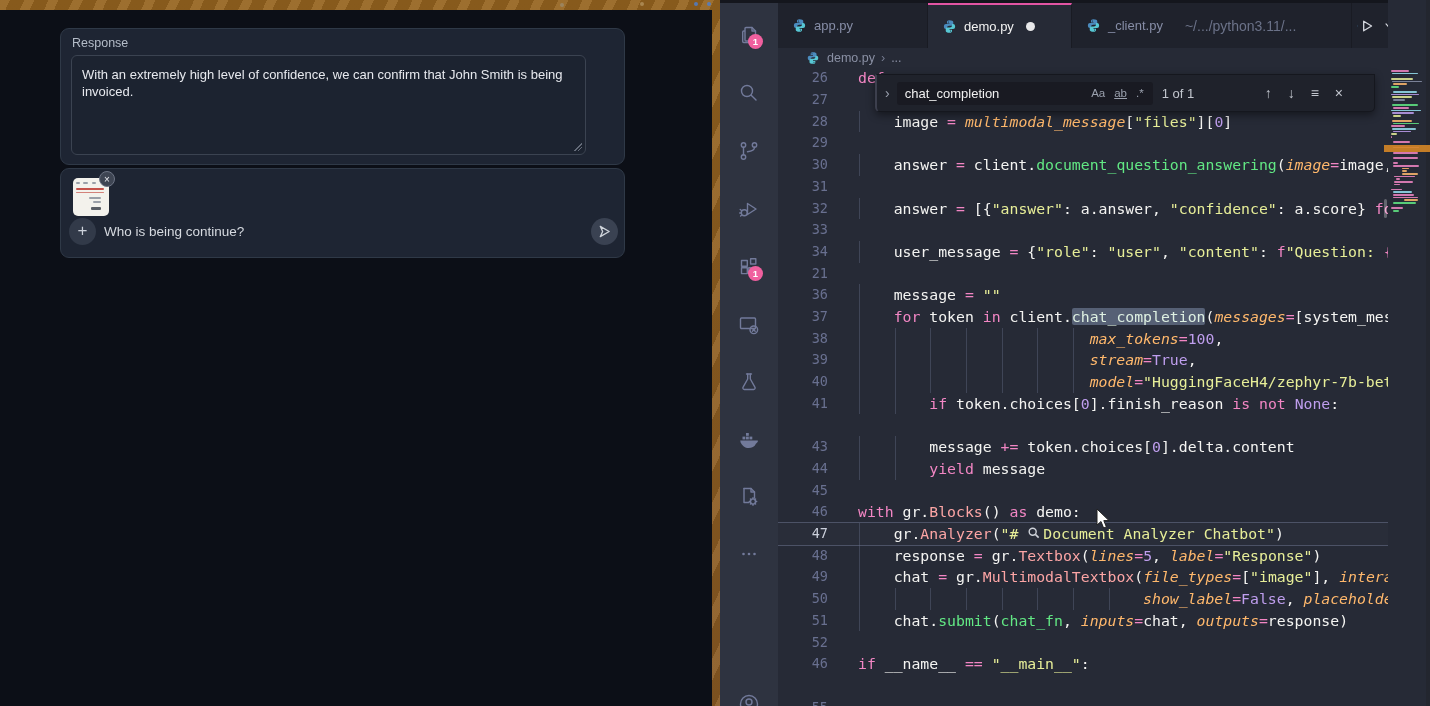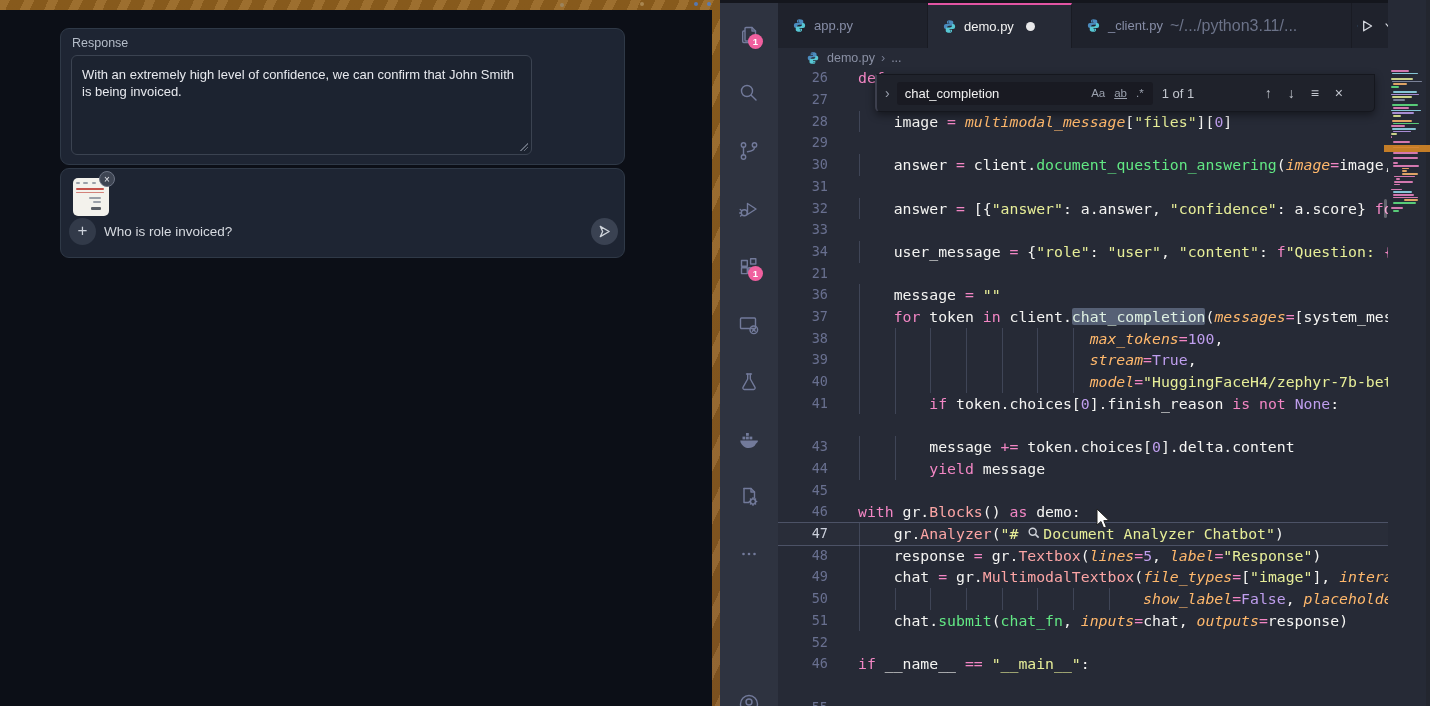--- a/index.html
+++ b/index.html
@@ -6,21 +6,21 @@
   #stage{position:relative;width:1430px;height:706px;overflow:hidden;
     font-family:"Liberation Sans",sans-serif;
     background:
       repeating-linear-gradient(115deg, rgba(255,255,255,0.07) 0 9px, rgba(0,0,0,0.10) 9px 22px),
       linear-gradient(#96641f,#8a5a23);}
   
   #left-win{position:absolute;left:0;top:10px;width:712px;height:696px;background:#0c0f17;}
   .gpanel{position:absolute;background:#1e2533;border:1px solid #2f3947;border-radius:9px;box-sizing:border-box;}
   #resp-panel{left:60px;top:18px;width:565px;height:137px;}
   #resp-label{position:absolute;left:11px;top:7px;font-size:12.5px;color:#b4bcc8;}
-  #resp-box{position:absolute;left:10px;top:26px;width:461px;height:100px;background:#1c2330;
+  #resp-box{position:absolute;left:10px;top:26px;width:515px;height:100px;background:#1c2330;
     border:1px solid #3b4351;border-radius:6px;color:#e7e9ee;font-size:13px;line-height:17px;
     padding:10px 10px;box-sizing:border-box;overflow:hidden;}
   #resize-grip{position:absolute;right:3px;bottom:3px;width:9px;height:9px;opacity:.65;
     background:linear-gradient(135deg,transparent 0 55%,#8b93a1 55% 62%,transparent 62% 75%,#8b93a1 75% 82%,transparent 82%);}
   #chat-panel{left:60px;top:158px;width:565px;height:90px;}
   #thumb{position:absolute;left:12px;top:9px;width:36px;height:38px;background:#f3f2ec;border-radius:5px;overflow:hidden;}
   #thumb .tl{position:absolute;background:#9aa0a8;height:2px;border-radius:1px;}
   #thumb .red{background:#c4524a;}
   #thumb-close{position:absolute;left:38px;top:2px;width:16px;height:16px;border-radius:50%;
     background:#3e4553;border:1px solid #6d7484;color:#e8eaef;font-size:10px;line-height:15px;text-align:center;
@@ -42,21 +42,21 @@
   .aicon svg{stroke:#727a9a;fill:none;stroke-width:1.4;stroke-linecap:round;stroke-linejoin:round;}
   .aicon .fillme{fill:#727a9a;stroke:none;}
   .abadge{position:absolute;left:11px;top:11px;min-width:15px;height:15px;border-radius:8px;background:#f0609f;
     color:#fff;font-size:9.5px;line-height:15px;text-align:center;font-weight:bold;}
   
   #tabbar{position:absolute;left:58px;top:3px;width:652px;height:45px;background:#1f222c;display:flex;}
   .tab{position:relative;height:45px;display:flex;align-items:center;padding:0 14px;box-sizing:border-box;
     border-right:1px solid #191b23;color:#868da6;cursor:pointer;flex:none;overflow:hidden;}
   .tab.active{background:#262a36;color:#f2f2f2;border-top:2.5px solid #e255a4;padding-top:0;}
   .tab .pyico{margin-right:7px;flex:none;}
-  .tab .desc{margin-left:7px;font-size:16px;color:#6b7288;white-space:nowrap;}
+  .tab .desc{margin-left:22px;font-size:14px;color:#6b7288;white-space:nowrap;}
   .tab .dot{width:9px;height:9px;border-radius:50%;background:#e8e8ea;margin-left:12px;}
   #tab-overflow{width:12px;padding:0;border-right:none;}
   #editor-actions{position:absolute;right:0;top:3px;width:72px;height:45px;background:#1f222c;display:flex;
     align-items:center;justify-content:flex-end;gap:8px;padding-right:8px;box-sizing:border-box;}
   #editor-actions svg{stroke:#d4d7de;fill:none;stroke-width:1.5;stroke-linecap:round;stroke-linejoin:round;cursor:pointer;}
   
   #crumb{position:absolute;left:58px;top:48px;width:652px;height:19px;color:#8a90a4;font-size:12.5px;
     display:flex;align-items:center;}
   #crumb .pyico{margin:0 7px 0 28px;}
   #crumb .sep{margin:0 6px;color:#777e93;}
@@ -125,21 +125,21 @@
         <div class="tl" style="left:16px;top:19px;width:12px;height:1.5px"></div>
         <div class="tl" style="left:20px;top:23px;width:8px;height:1.5px"></div>
         <div class="tl" style="left:18px;top:29px;width:10px;height:3px;background:#5a5f66"></div>
       </div>
       <div id="thumb-close">
         <span>×</span>
       </div>
       <div class="circle-btn" id="plus-btn">
         <span>+</span>
       </div>
-      <div id="chat-text">Who is role invoiced?</div>
+      <div id="chat-text">Who is being continue?</div>
       <div class="circle-btn" id="send-btn">
         <svg width="15" height="15" viewBox="0 0 16 16" style="margin-top:6px">
           <path d="M3.5 2.5 L13 8 L3.5 13.5 L6 8 Z" fill="none" stroke="#cfd4db" stroke-width="1.4" stroke-linejoin="round"></path>
         </svg>
       </div>
     </div>
   </div>
 
   <div id="vsc">
     <div id="vsc-topline"></div>

